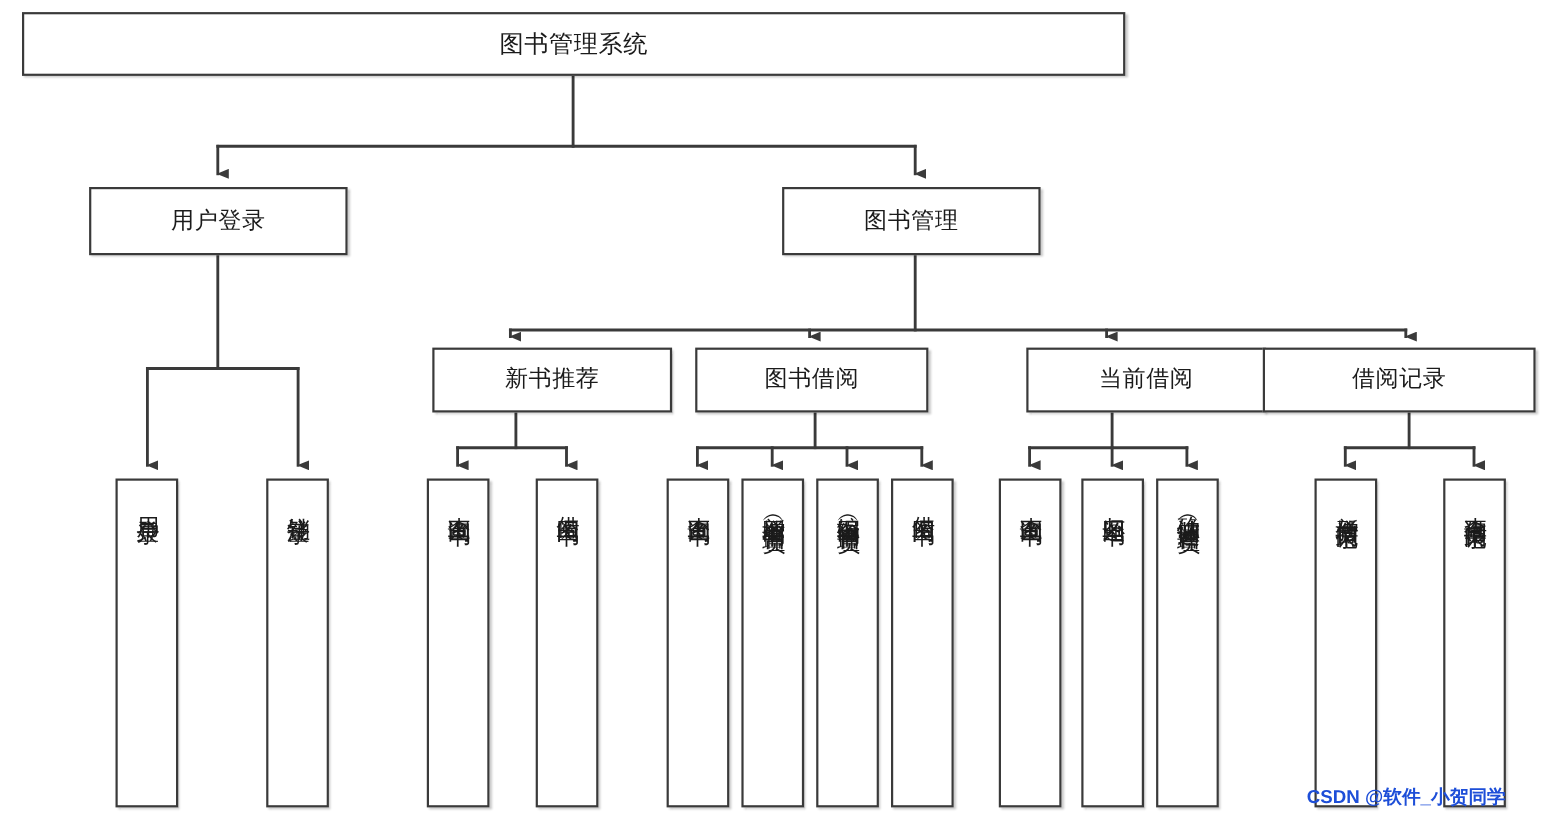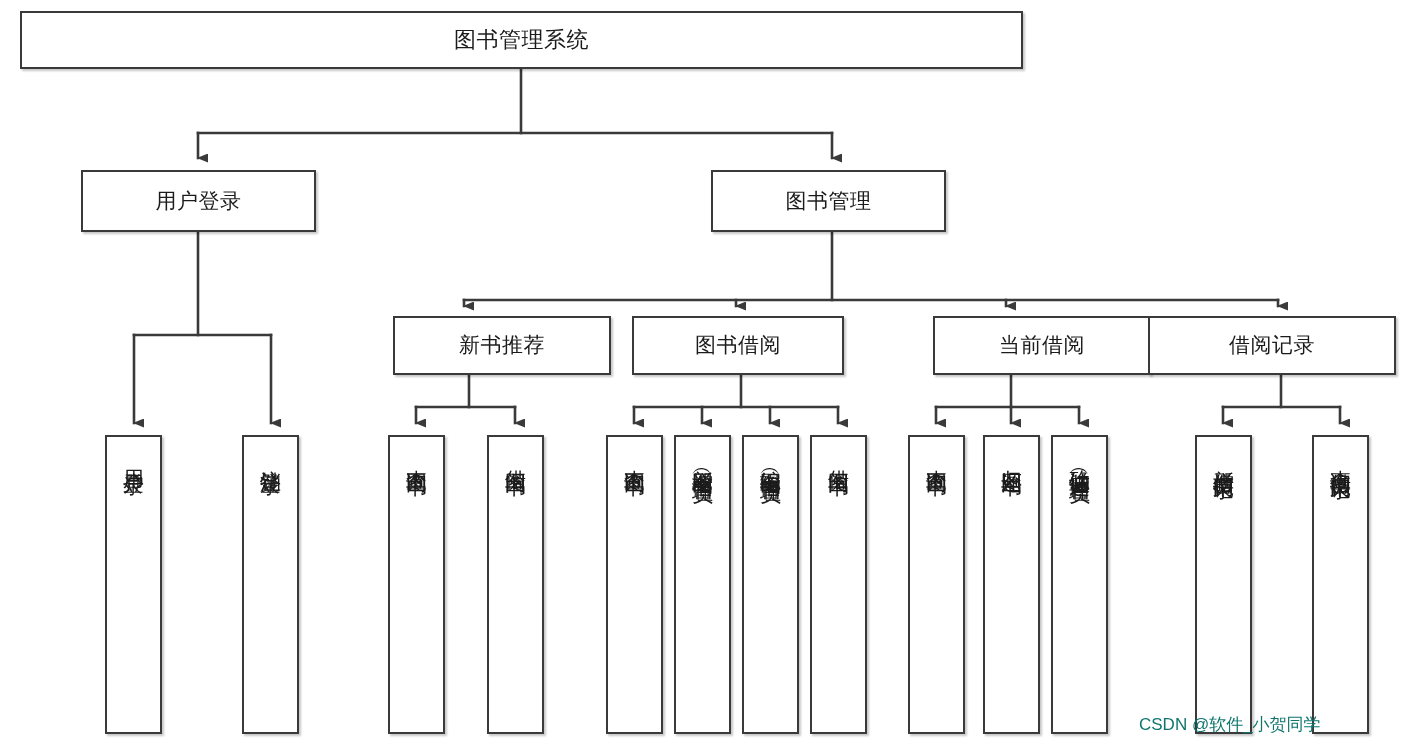--- a/index.html
+++ b/index.html
@@ -57,27 +57,28 @@
   .node.vertical .node-label {
     writing-mode: vertical-rl;
     text-orientation: upright;
     font-size: 21px;
     line-height: 1.05;
     letter-spacing: 2px;
     max-height: 278px;
   }
   #watermark {
     position: absolute;
-    left: 1139px;
+    left: 1188px;
     top: 713px;
     font-size: 17px;
-    color: #0f766e;
+    color: #1d4ed8;
     white-space: nowrap;
     z-index: 5;
     font-family: "Liberation Sans", "DejaVu Sans", sans-serif;
+    font-weight: bold;
   }
 </style>
 </head>
 <body>
 
 <div id="diagram-root">
 
   <svg id="edge-layer" viewBox="0 0 1405 747" xmlns="http://www.w3.org/2000/svg">
     <defs>
       <marker id="arrowhead" markerWidth="9" markerHeight="11" refX="4.5" refY="10" orient="auto" markerUnits="userSpaceOnUse">

